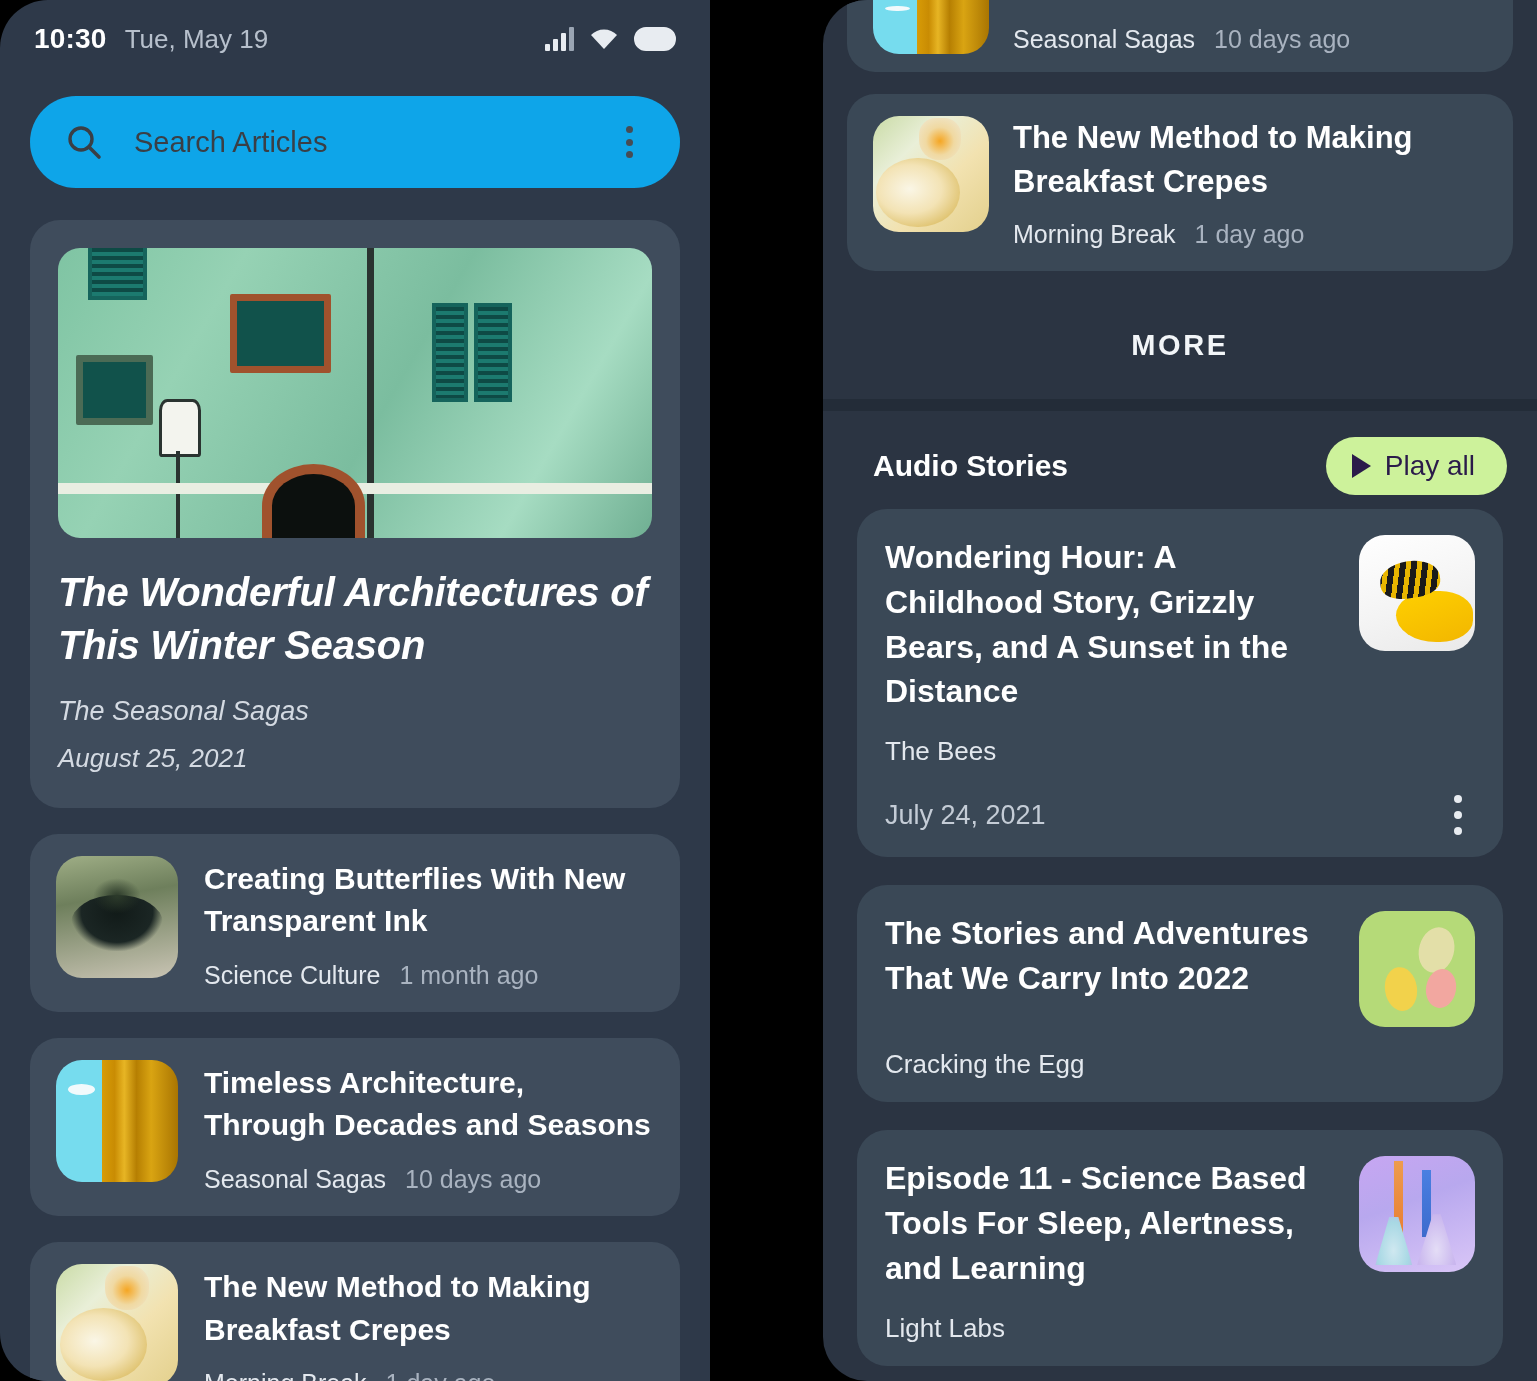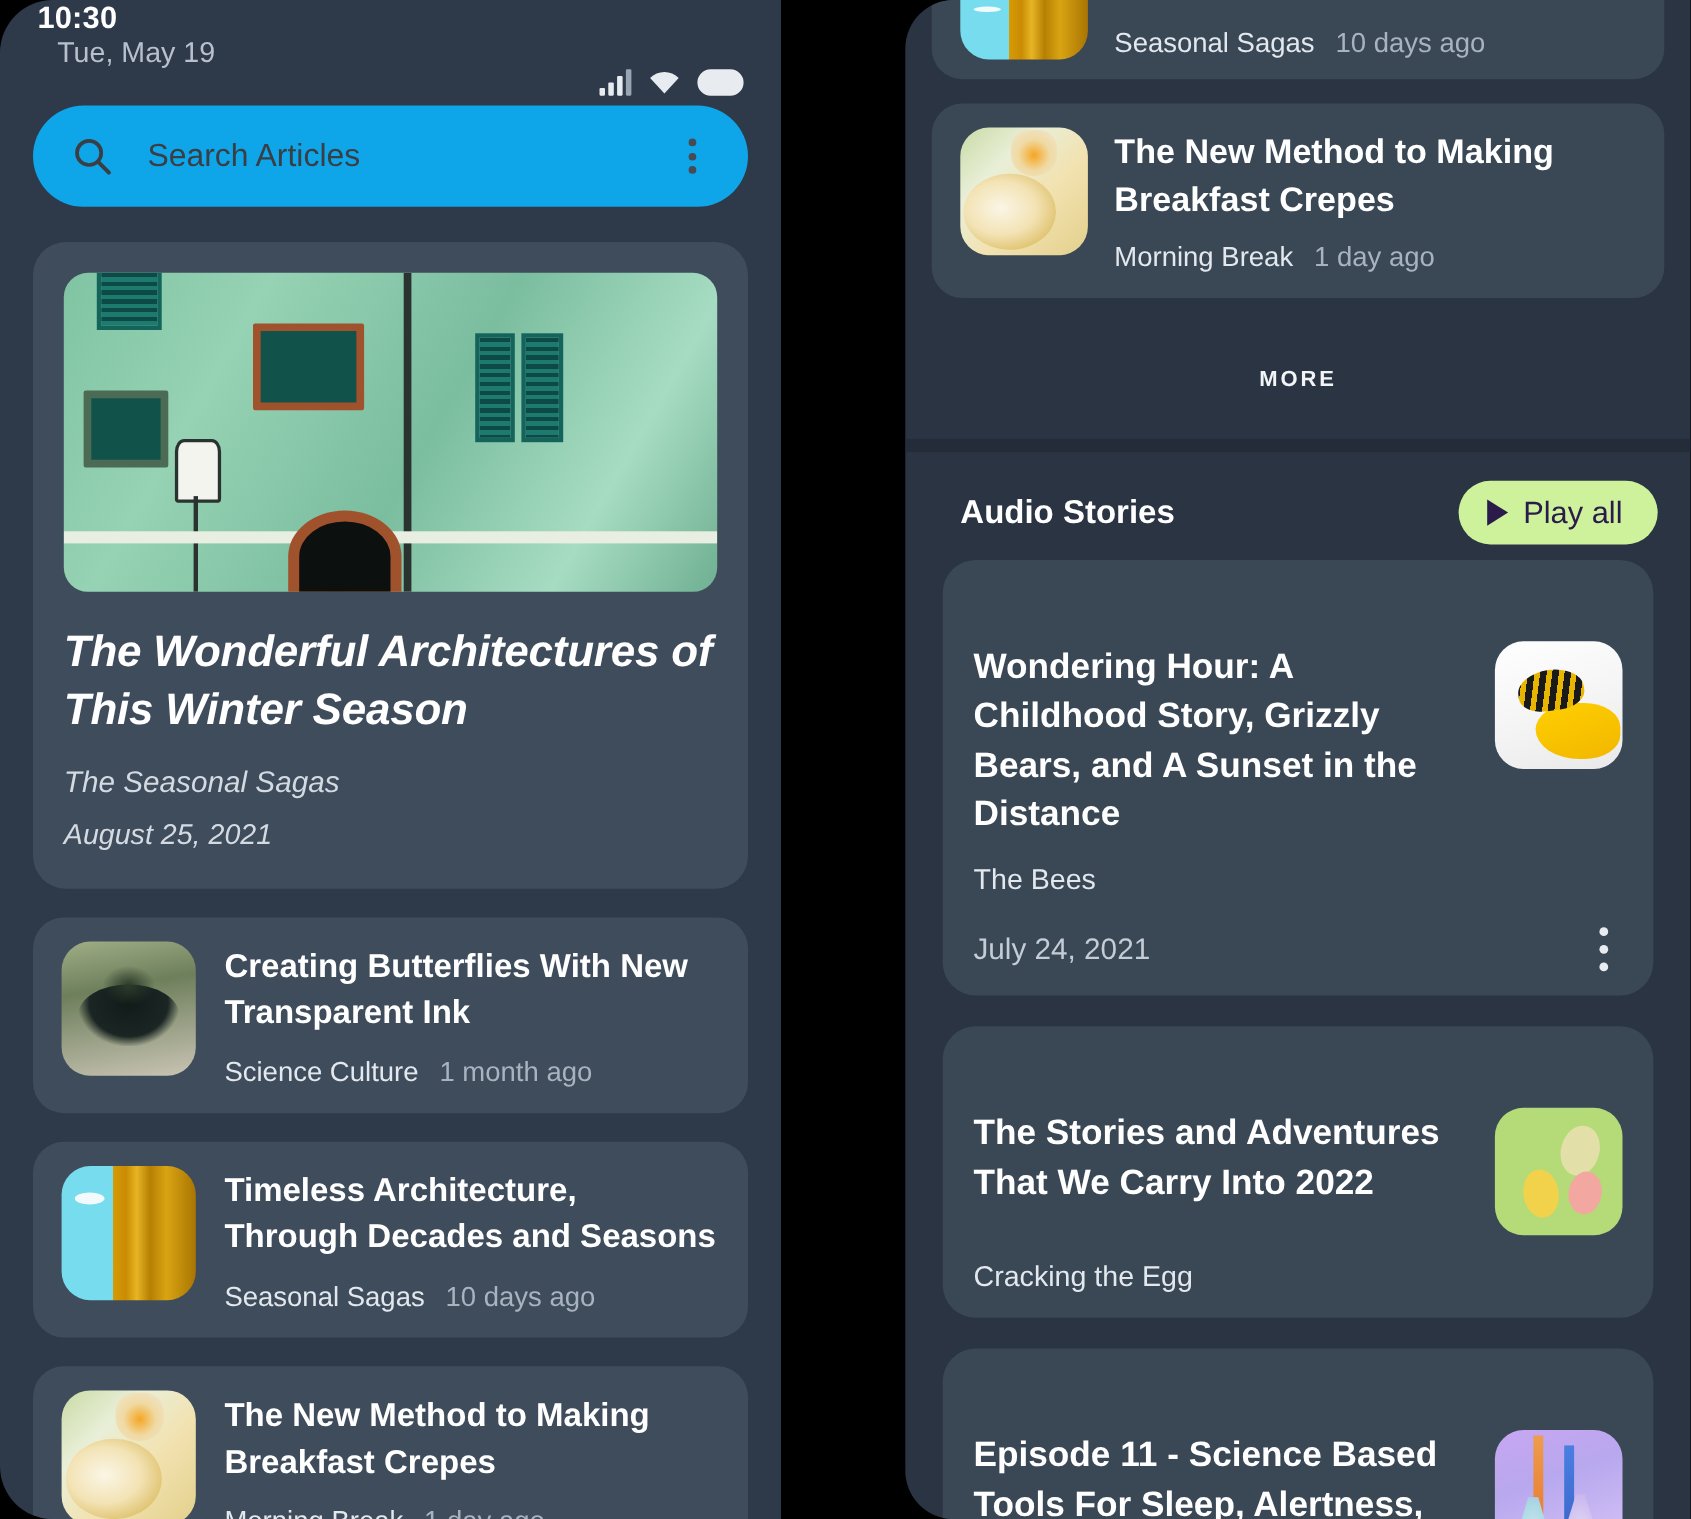--- a/index.html
+++ b/index.html
@@ -21,23 +21,22 @@
   .panel-right {
     position: absolute; left: 823px; top: 0; width: 714px; height: 1381px;
     background: #2B3442;
     border-radius: 44px 0 0 44px;
     overflow: hidden;
   }
 
   
   .statusbar {
     position: relative; height: 78px;
-    display: flex; 
+    display: flex; align-items: center;
     padding: 0 34px;
-    flex-direction: column;
   }
   .sb-time {
     color: #FFFFFF; font-size: 28px; font-weight: bold;
     letter-spacing: .2px;
   }
   .sb-date {
     color: #B7C0CC; font-size: 26px; margin-left: 18px;
   }
   .sb-right {
     margin-left: auto; display: flex; align-items: center; gap: 15px;
@@ -106,21 +105,21 @@
   .r-card.clipped { border-radius: 0 0 28px 28px; margin-top: 0; padding-top: 0; }
   .r-thumb { width: 116px; height: 116px; border-radius: 26px; flex:0 0 auto; overflow:hidden; position:relative;}
   .r-body { flex:1 1 auto; }
   .r-title { color:#FFFFFF; font-size: 31px; font-weight: bold; line-height: 1.42; }
   .r-meta { margin-top: 16px; font-size: 25px; }
   .r-meta .src { color:#E3E8EE; }
   .r-meta .ago { color:#A9B3C0; margin-left: 12px; }
 
   .more-btn {
     height: 108px; display:flex; align-items:center; justify-content:center;
-    color:#F2F5F8; font-size: 20px; font-weight: bold; letter-spacing: 2.6px;
+    color:#F2F5F8; font-size: 29px; font-weight: bold; letter-spacing: 2.6px;
   }
   .divider-band { height: 12px; background: #232C38; }
 
   
   .audio-head {
     display:flex; align-items:center; padding: 26px 30px 14px 50px;
   }
   .audio-title { color:#FFFFFF; font-size: 30px; font-weight: bold; }
   .play-all {
     margin-left: auto; background: #CDF29B; color: #2B1B4A;
@@ -128,21 +127,21 @@
     gap: 14px; padding: 0 32px 0 26px; font-size: 28px; font-weight: normal;
     border: none; cursor: pointer; text-align: center;
   }
   .play-tri { width: 0; height: 0; border-left: 19px solid #2B1B4A;
     border-top: 12px solid transparent; border-bottom: 12px solid transparent; }
 
   .aud-card {
     margin: 0 34px 28px 34px; background: #3A4856; border-radius: 30px;
     padding: 26px 28px 22px 28px; position: relative;
   }
-  .aud-top { display:flex; gap: 26px; align-items: flex-start; margin-top: 48px; }
+  .aud-top { display:flex; gap: 26px; align-items: flex-start; }
   .aud-title { flex:1 1 auto; color:#FFFFFF; font-size: 32px; font-weight: bold; line-height: 1.4; }
   .aud-thumb { width: 116px; height: 116px; border-radius: 26px; flex:0 0 auto; overflow:hidden; position:relative; }
   .aud-src { margin-top: 22px; color:#E3E8EE; font-size: 26px; }
   .aud-bottom { margin-top: 28px; display:flex; align-items:center; }
   .aud-date { color:#C4CCD6; font-size: 27px; }
   .kebab-light { margin-left:auto; width: 34px; height: 40px; display:flex; flex-direction:column;
     align-items:center; justify-content:space-between; }
   .kebab-light span { width:8px; height:8px; border-radius:50%; background:#E8ECF1; display:block; }
 
   

